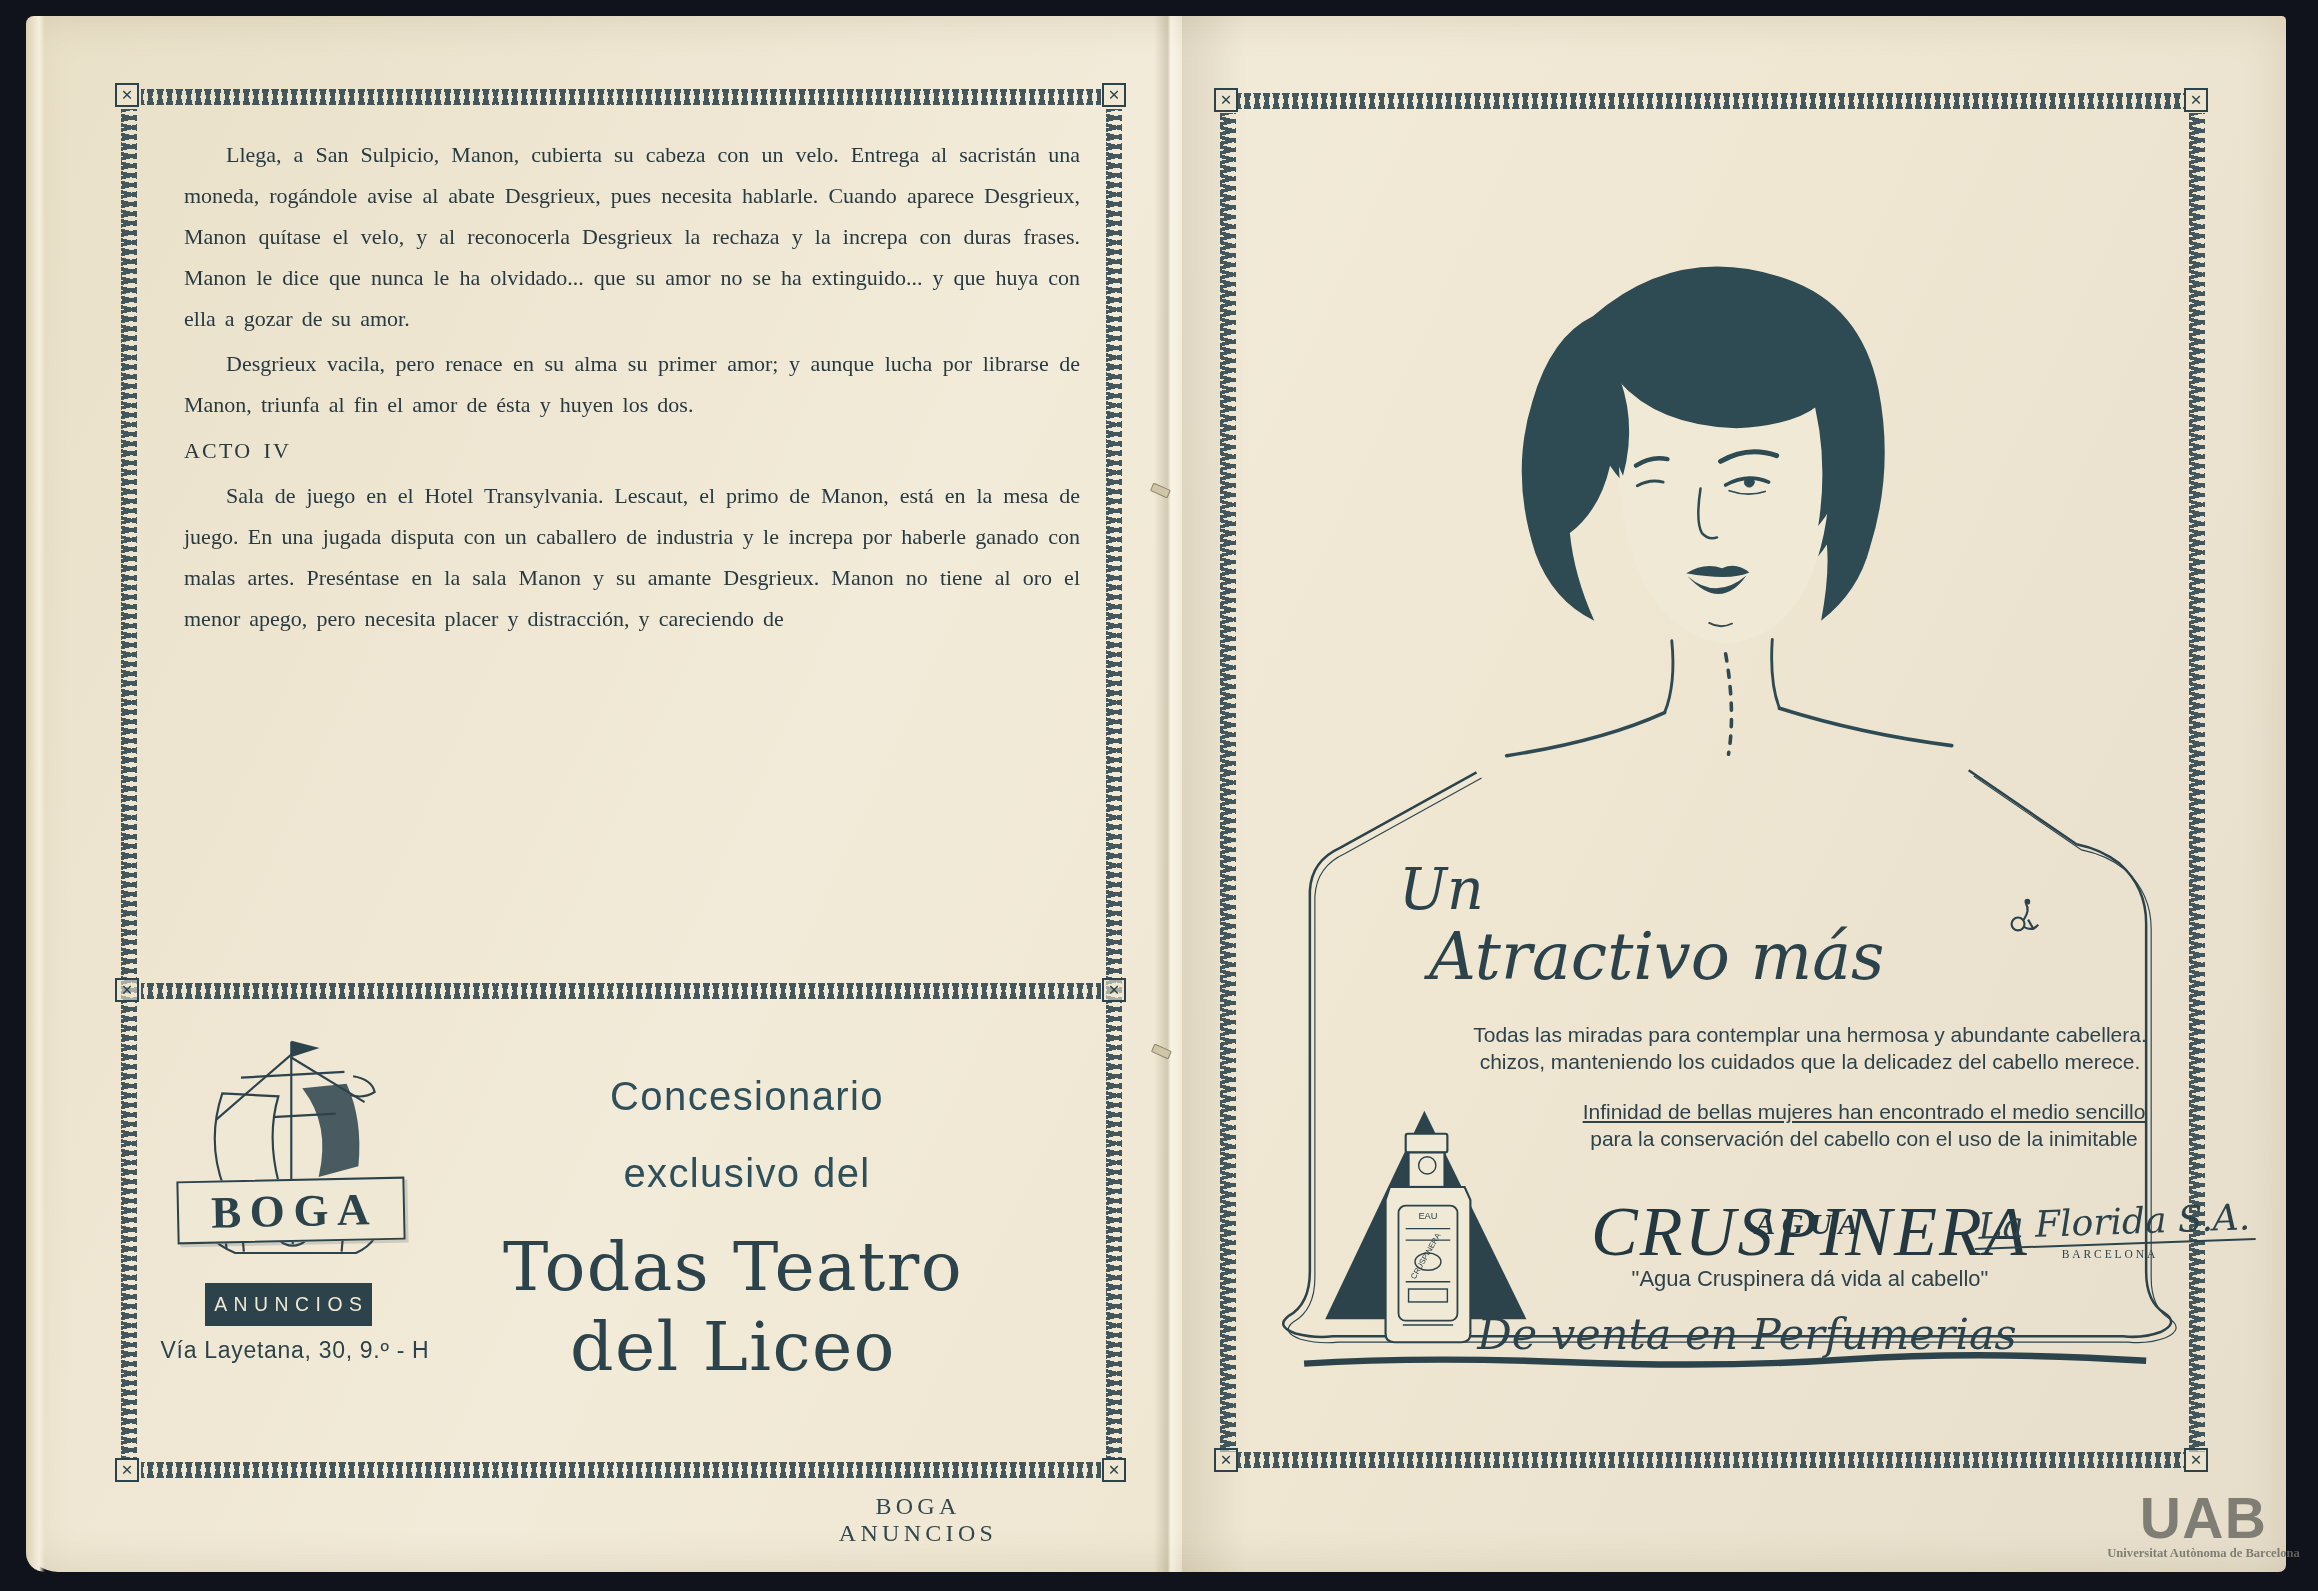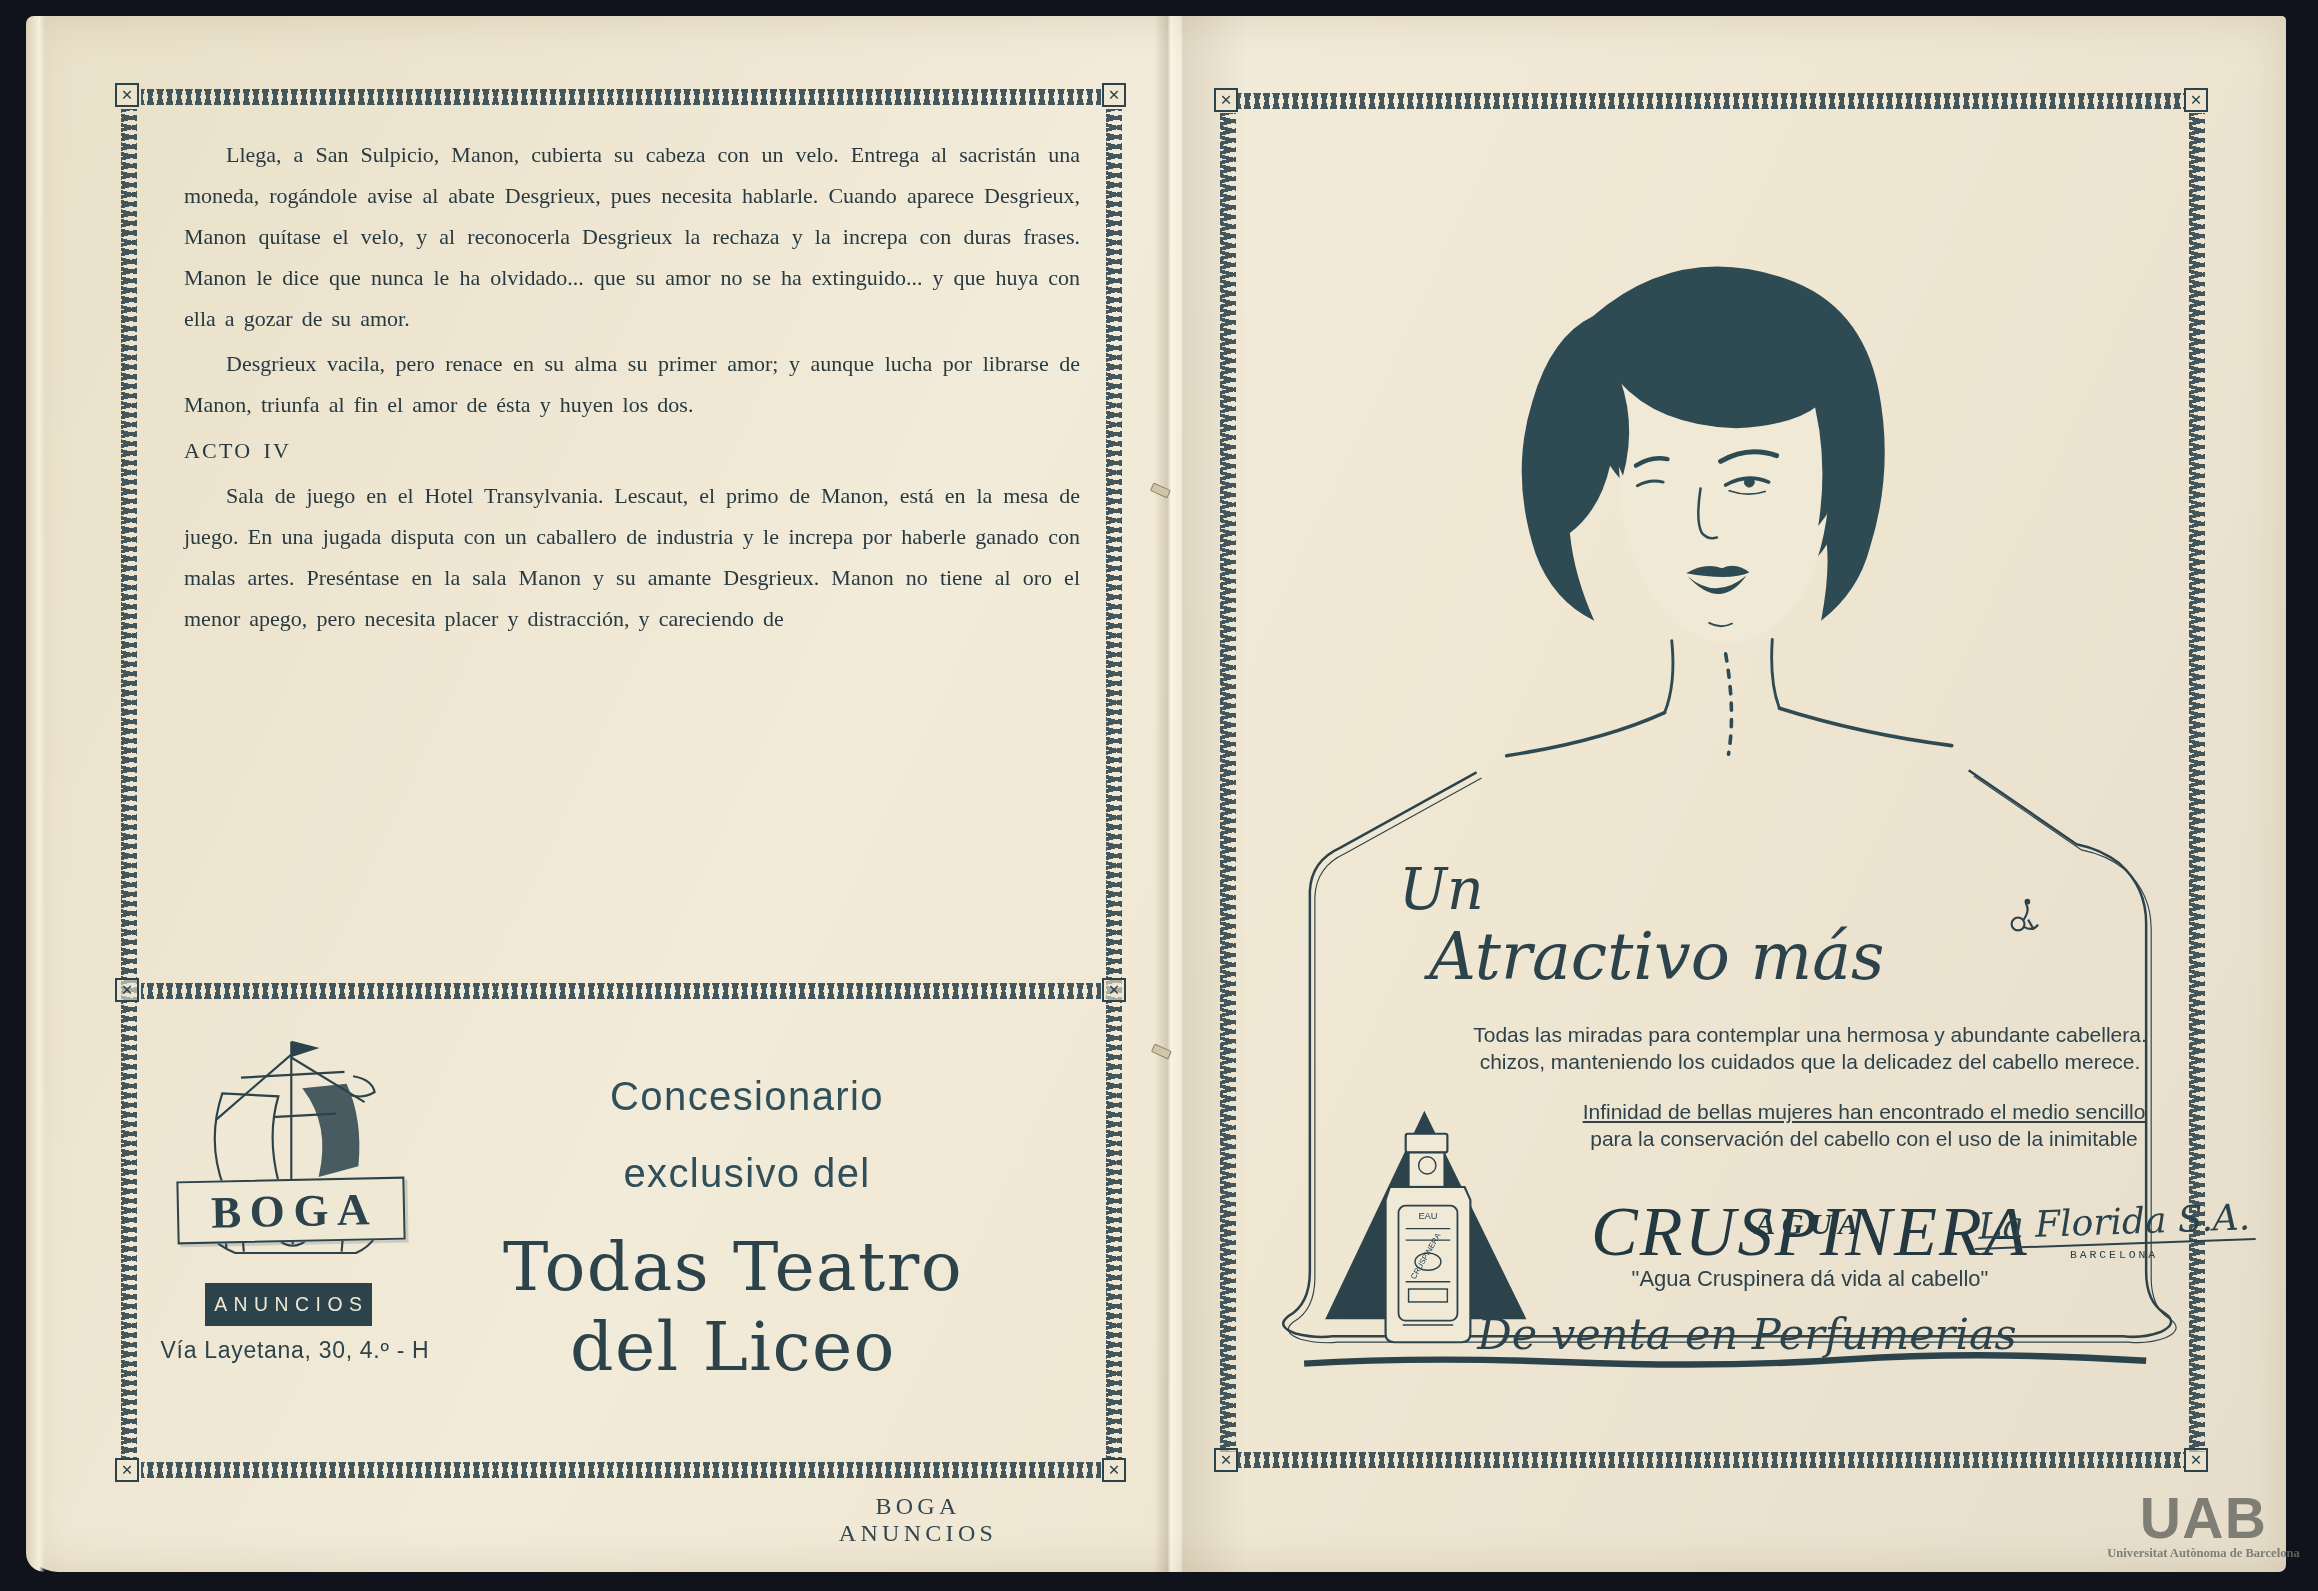--- a/index.html
+++ b/index.html
@@ -64,21 +64,21 @@
   .agua{left:1397px;top:1169px;width:826px;text-align:center;color:#243841;
       font-style:italic;font-weight:bold;font-size:30px;letter-spacing:6.5px;margin-top:38px;}
   .cruspinera{left:1397px;top:1192px;width:826px;text-align:center;color:#243841;
       font-style:italic;font-size:70px;letter-spacing:2.2px;white-space:nowrap;}
   .slogan{left:1397px;top:1266px;width:826px;text-align:center;color:#2d424b;
       font-family:"Liberation Sans",sans-serif;font-size:22px;}
   .distribution{left:1334px;top:1309px;width:826px;text-align:center;font-size:43px;}
   .signature{left:1974px;top:1201px;width:187px;text-align:center;}
   .signature .sig{font-family:"DejaVu Serif",serif;font-style:italic;font-size:36px;color:var(--ink);
       border-bottom:2.2px solid var(--ink);padding:0 4.3px 1.4px 4.3px;white-space:nowrap;display:inline-block;transform:rotate(-2deg);}
-  .signature .city{font-family:Liberation Mono, monospace;font-size:11.5px;letter-spacing:2.9px;
+  .signature .city{font-family:Liberation Serif, serif;font-size:11.5px;letter-spacing:2.9px;
       color:var(--ink);text-align:right;margin-top:2.9px;padding-right:2.9px;}
   
   .uab{left:2103px;top:1493px;width:201px;text-align:center;opacity:.85;}
   .uab .logo{font-family:"Liberation Sans",sans-serif;font-weight:bold;font-size:57px;
       color:var(--wm);letter-spacing:1.4px;line-height:.9;}
   .uab .caption{font-family:"Liberation Serif",serif;font-weight:bold;font-size:12.6px;
       color:var(--wm);white-space:nowrap;margin-top:1.4px;}
   svg{display:block;}
 </style>
 </head>
@@ -133,21 +133,21 @@
     <line x1="240" y1="260" x2="236" y2="304"></line>
   </g>
 </svg>
 
 <div class="abs banner">
   <span>BOGA</span>
 </div>
 <div class="abs anuncios">
   <span>ANUNCIOS</span>
 </div>
-<div class="abs address">Vía Layetana, 30, 4.º - H</div>
+<div class="abs address">Vía Layetana, 30, 9.º - H</div>
 
 <div class="abs concession">
   <div>Concesionario</div>
   <div class="l2">exclusivo del</div>
 </div>
 <div class="abs theatre">
   <div>Todas Teatro</div>
   <div>del Liceo</div>
 </div>
 <div class="abs left-footer">BOGA ANUNCIOS</div>

